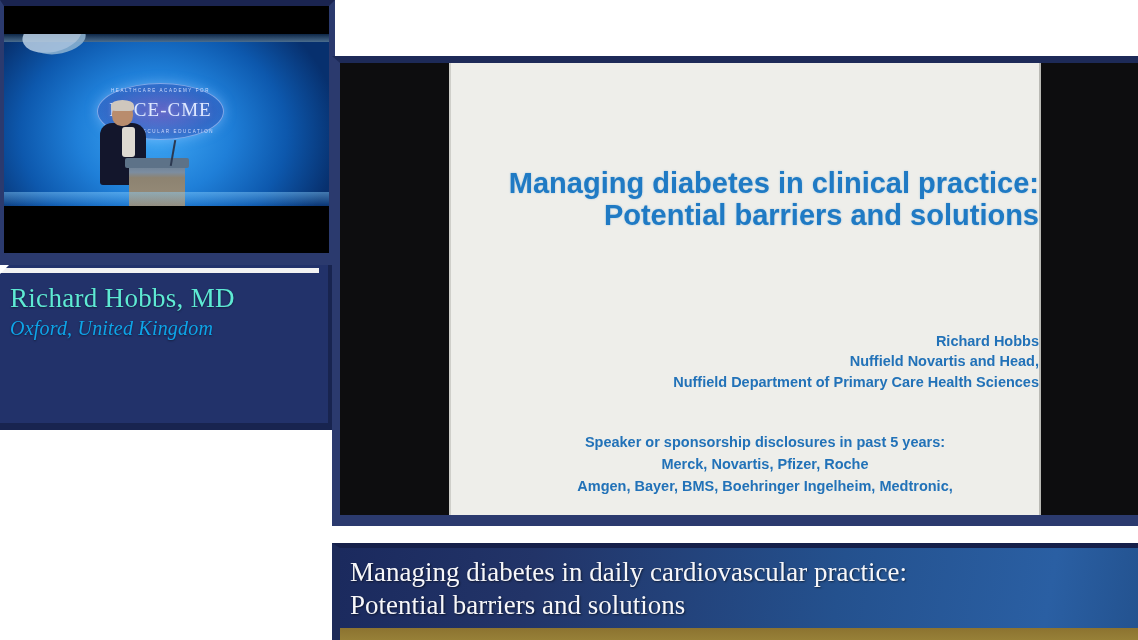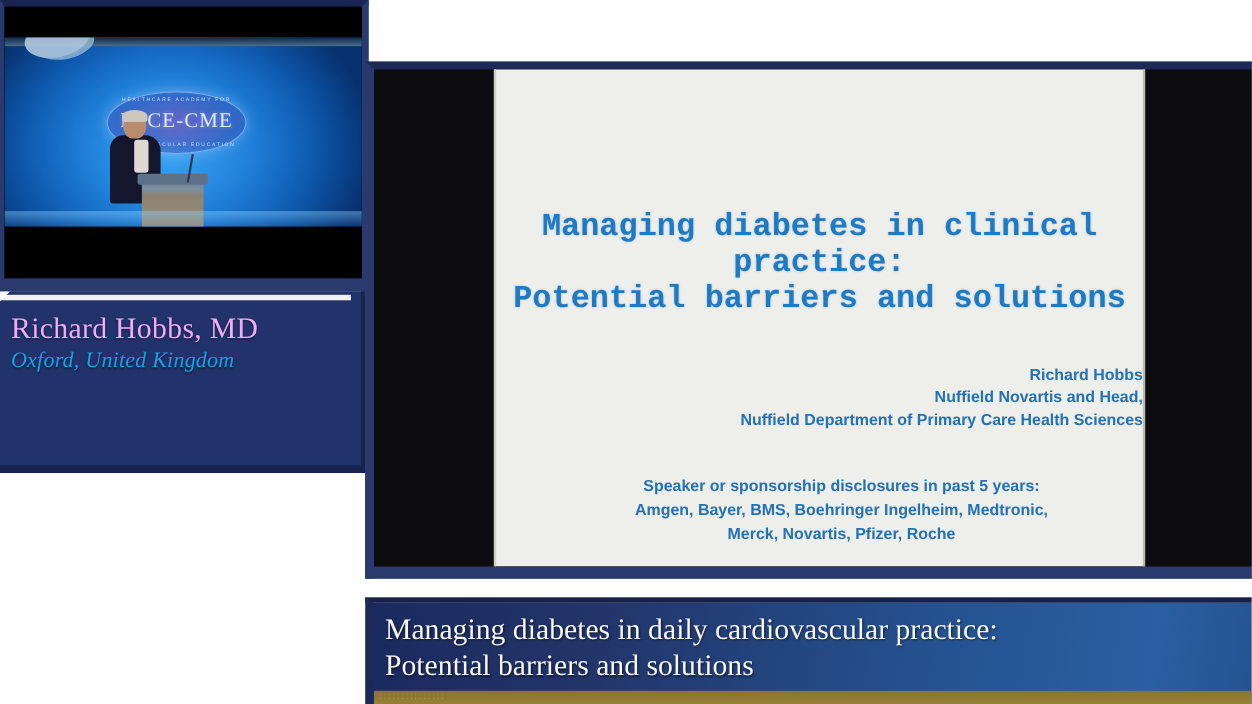--- a/index.html
+++ b/index.html
@@ -215,21 +215,21 @@
     height: 0;
     border-top: 9px solid #ffffff;
     border-right: 9px solid transparent;
   }
   .speaker-name {
     position: absolute;
     left: 10px;
     top: 18px;
     font-family: "Liberation Serif", serif;
     font-size: 27px;
-    color: #f0abfc;
+    color: #5eead4;
     letter-spacing: .3px;
     text-shadow: 0 1px 2px rgba(0,0,0,.45);
   }
   .speaker-loc {
     position: absolute;
     left: 10px;
     top: 52px;
     font-family: "Liberation Serif", serif;
     font-style: italic;
     font-size: 20px;
@@ -265,23 +265,23 @@
     width: 592px;
     height: 100%;
     background: #eeeeea;
     box-sizing: border-box;
     border-left: 2px solid #cfcfca;
     border-right: 2px solid #b9b9b4;
   }
   .slide-title {
     position: absolute;
     left: 0; right: 0;
-    top: 128px;
-    text-align: center;
-    font-family: Liberation Mono, monospace;
+    top: 104px;
+    text-align: right;
+    font-family: Liberation Sans, sans-serif;
     font-weight: bold;
     font-size: 29px;
     line-height: 1.12;
     color: #1f7ac4;
     text-shadow: 0 0 2px rgba(60,140,200,.45);
   }
   .slide-affil {
     position: absolute;
     left: 0; right: 0;
     top: 268px;
@@ -401,22 +401,22 @@
       </div>
 
       <div class="slide-affil">
         <span>Richard Hobbs</span><br>
         <span>Nuffield Novartis and Head,</span><br>
         <span>Nuffield Department of Primary Care Health Sciences</span><br>
       </div>
 
       <div class="slide-disc">
         <span class="disc-line">Speaker or sponsorship disclosures in past 5 years:</span>
+        <span class="disc-line">Merck, Novartis, Pfizer, Roche</span>
         <span class="disc-line">Amgen, Bayer, BMS, Boehringer Ingelheim, Medtronic,</span>
-        <span class="disc-line">Merck, Novartis, Pfizer, Roche</span>
       </div>
 
     </div>
   </div>
 </div>
 
 <div class="bottom-banner">
   <div class="banner-title">
     <span>Managing diabetes in daily cardiovascular practice:</span><br>
     <span>Potential barriers and solutions</span>

